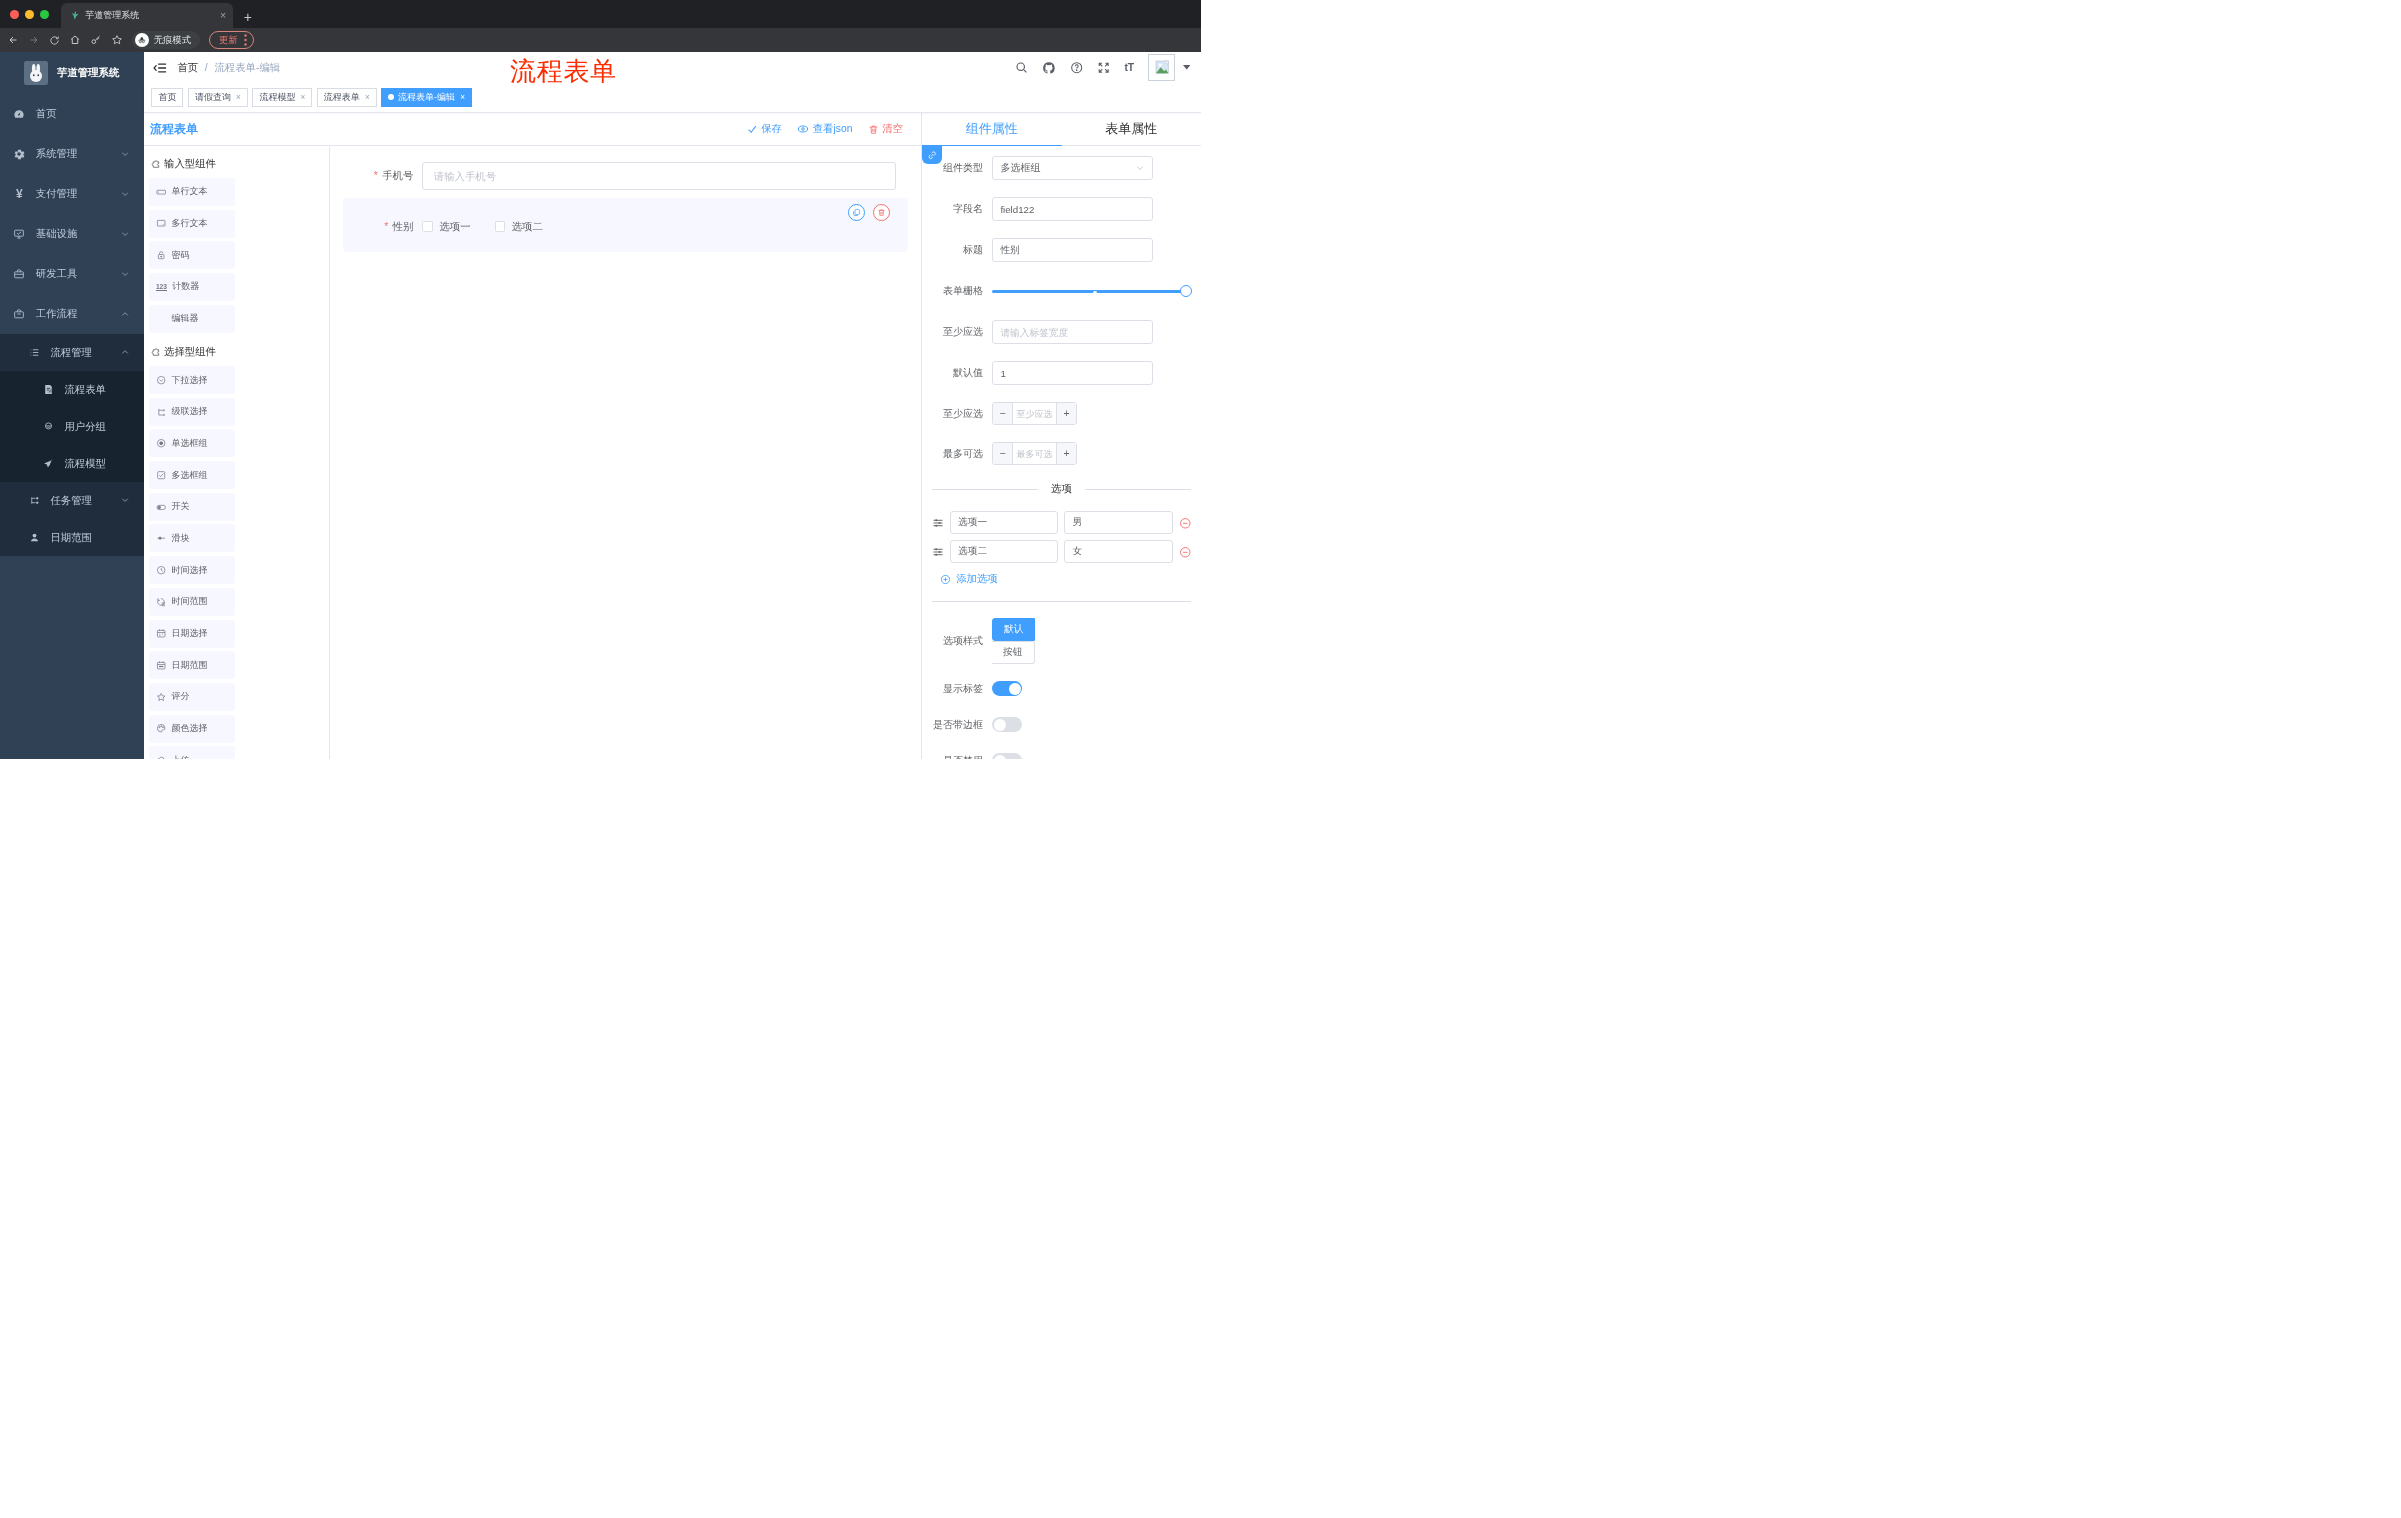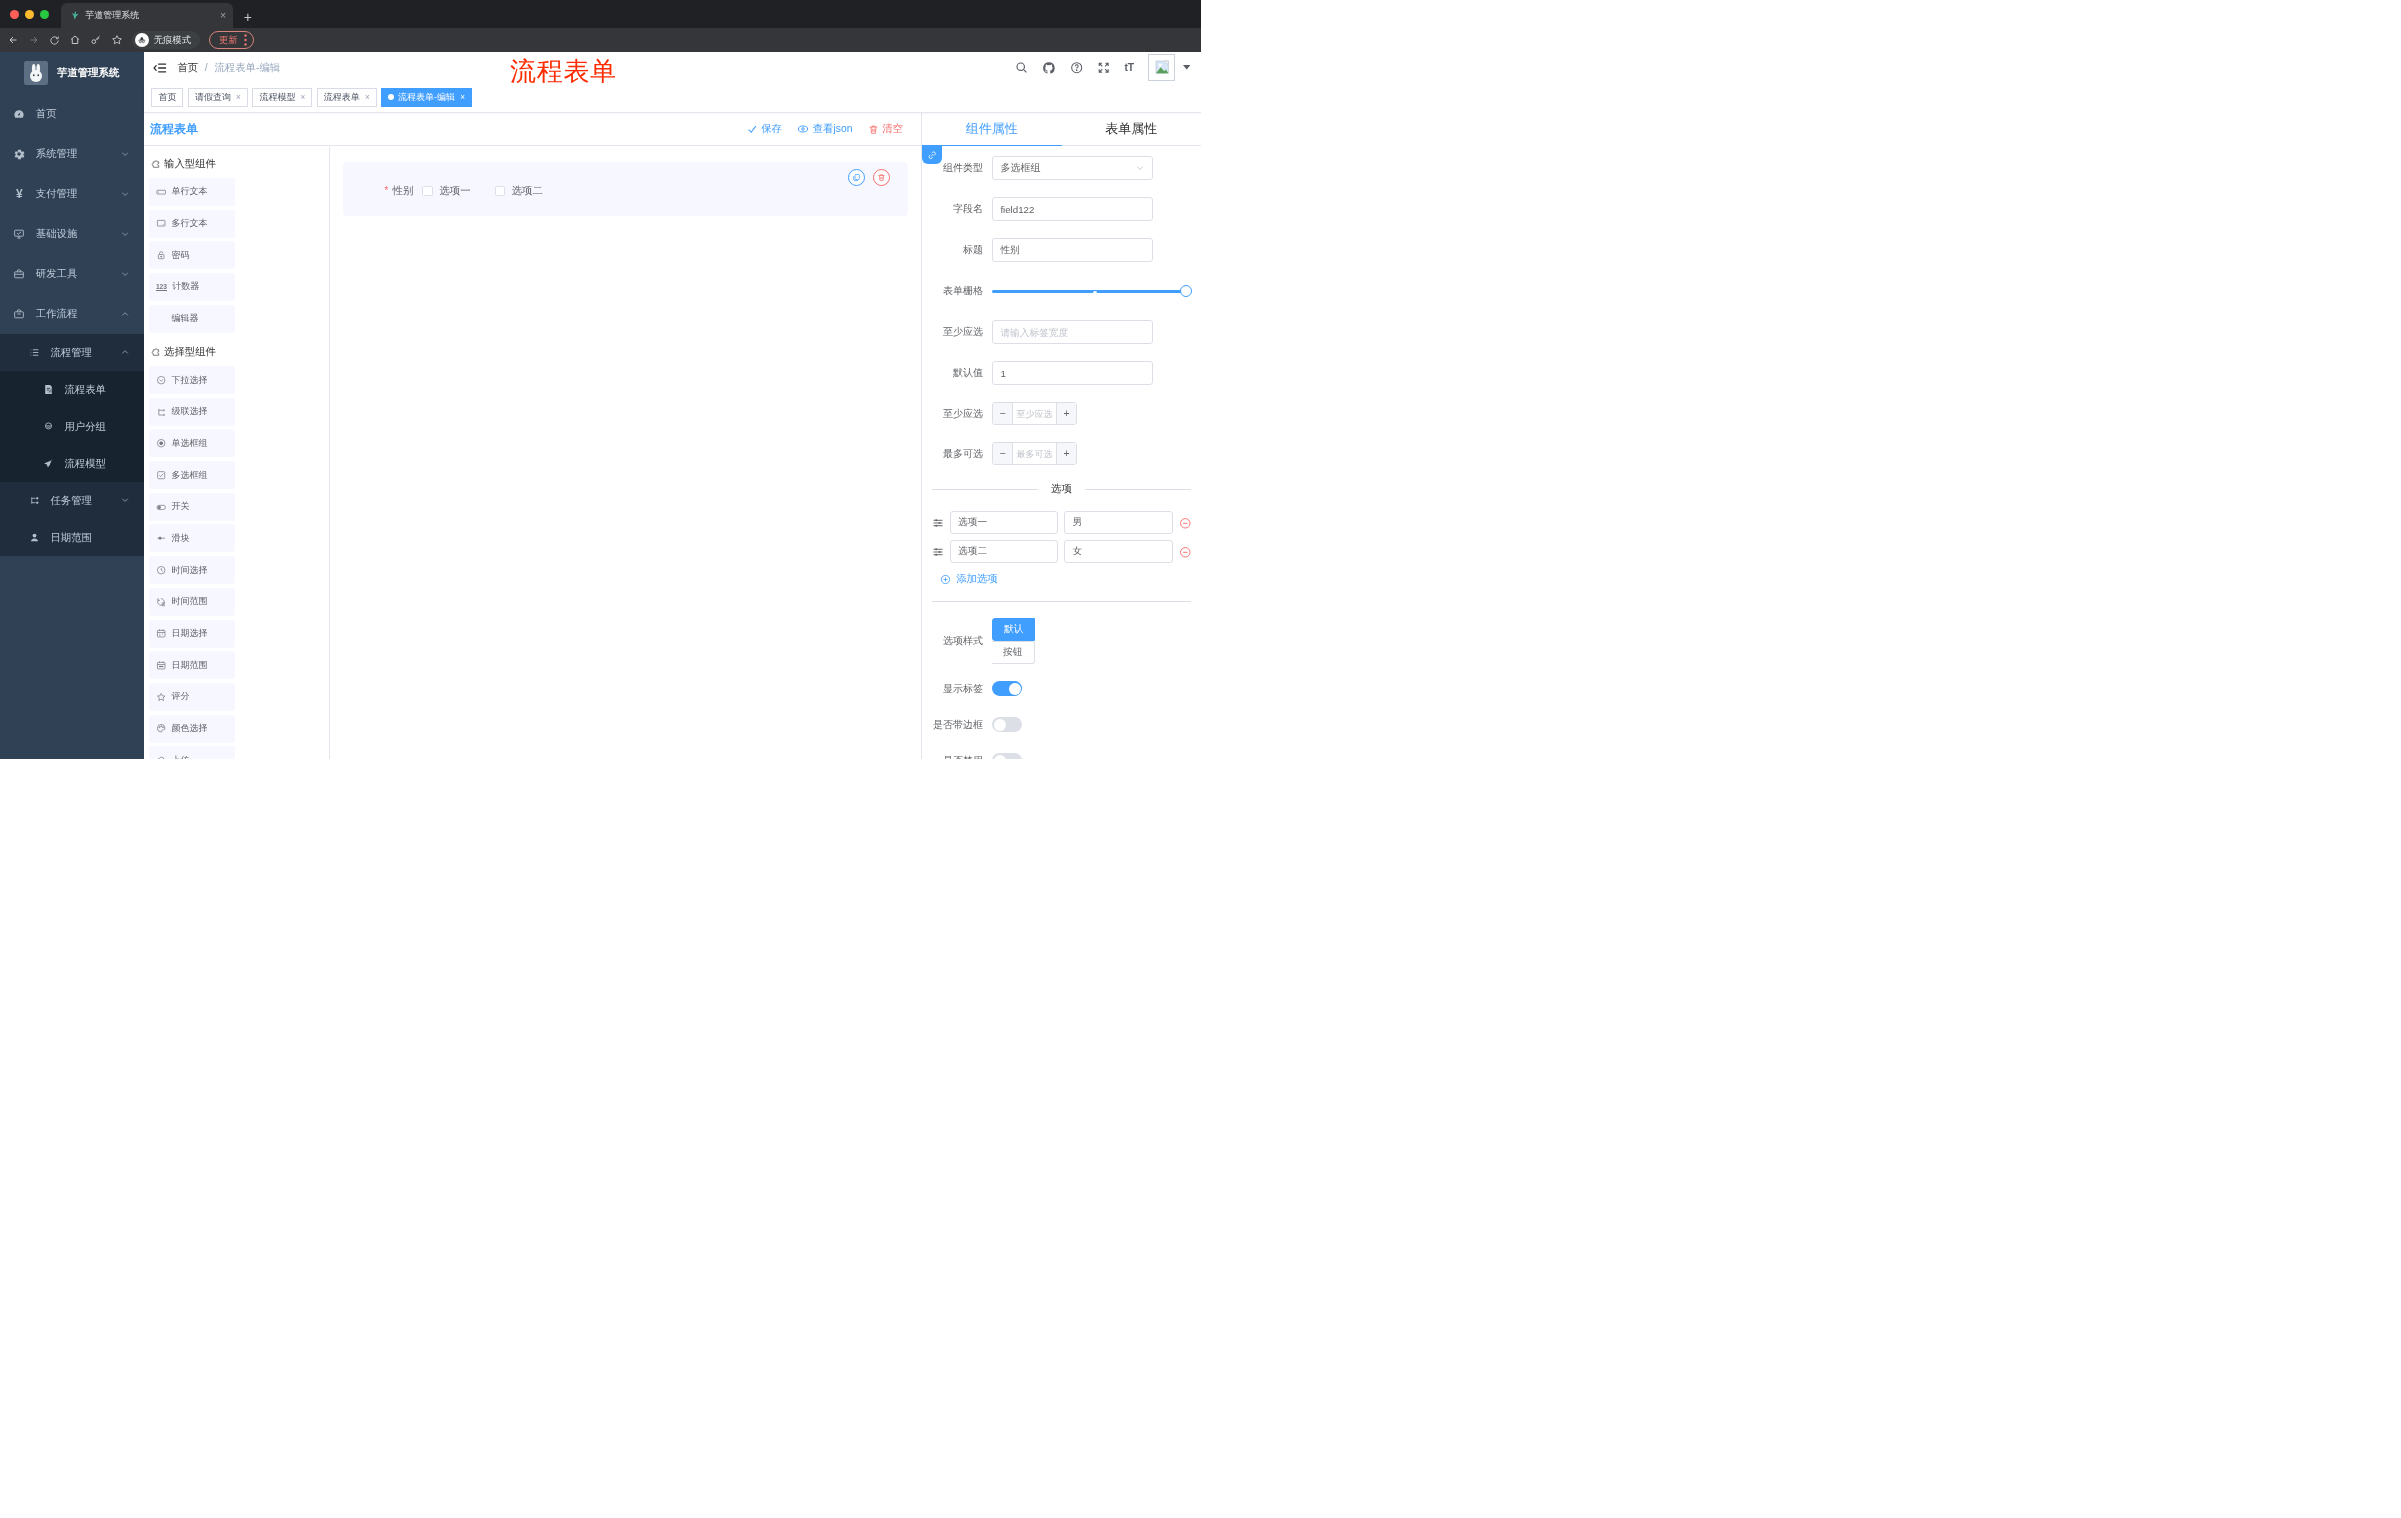--- a/index.html
+++ b/index.html
@@ -662,20 +662,24 @@
                       <path d="M11 17.5V12M8.7 14l2.3-2.4 2.3 2.4"></path>
                     </svg>
                   </span>
                   <span>上传</span>
                 </div>
             </div>
 
           </div>
 
           <div class="canvas">
+            <div class="canvas-row">
+              <span class="c-label"><span class="req">*</span> <span>手机号</span></span>
+              <input class="c-input" placeholder="请输入手机号" style="">
+            </div>
             <div class="sel-block">
               <div class="blk-actions">
                 <span class="circ-btn cp">
                     <svg width="9" height="9" viewBox="0 0 22 22" fill="none" stroke="currentColor" stroke-width="1.8">
                       <rect x="7.5" y="3.5" width="10.5" height="12.5" rx="2"></rect>
                       <path d="M4 7.5v8a3 3 0 003 3h7.5"></path>
                     </svg>
                   </span>
                 <span class="circ-btn dl">
                     <svg width="9" height="9" viewBox="0 0 22 22" fill="none" stroke="currentColor" stroke-width="1.8">

